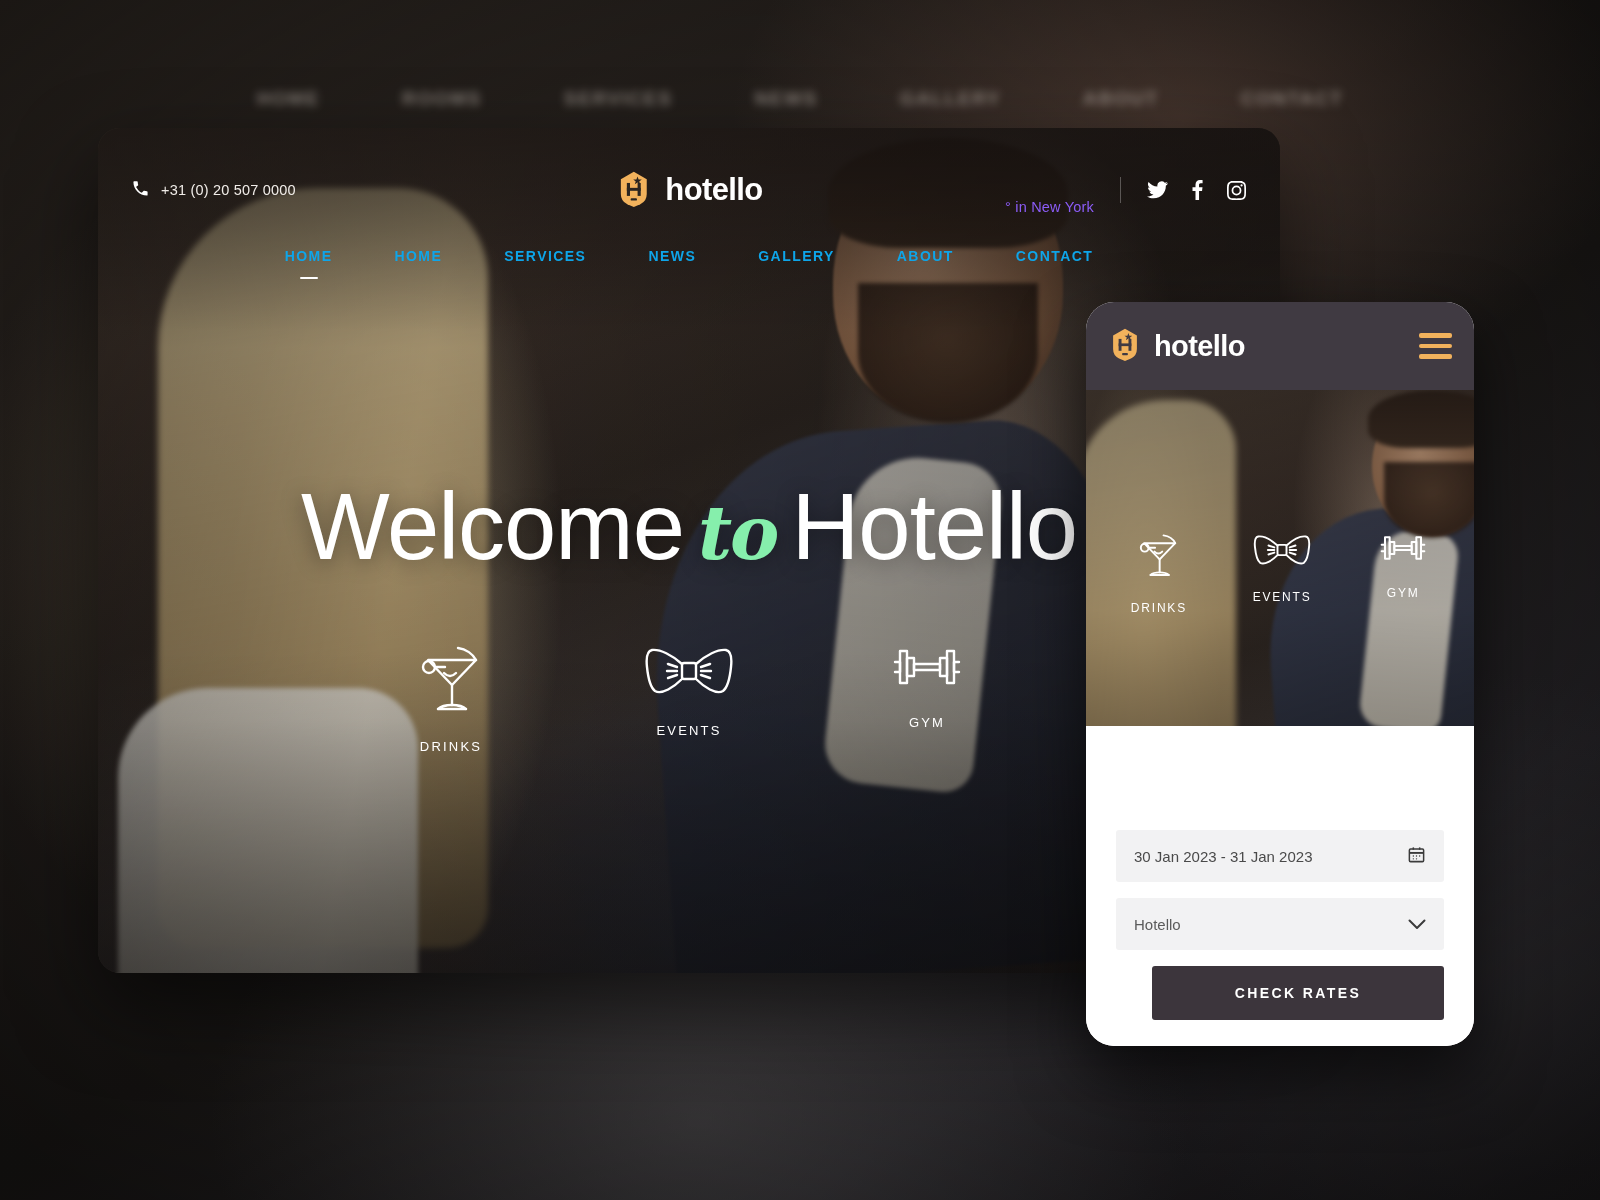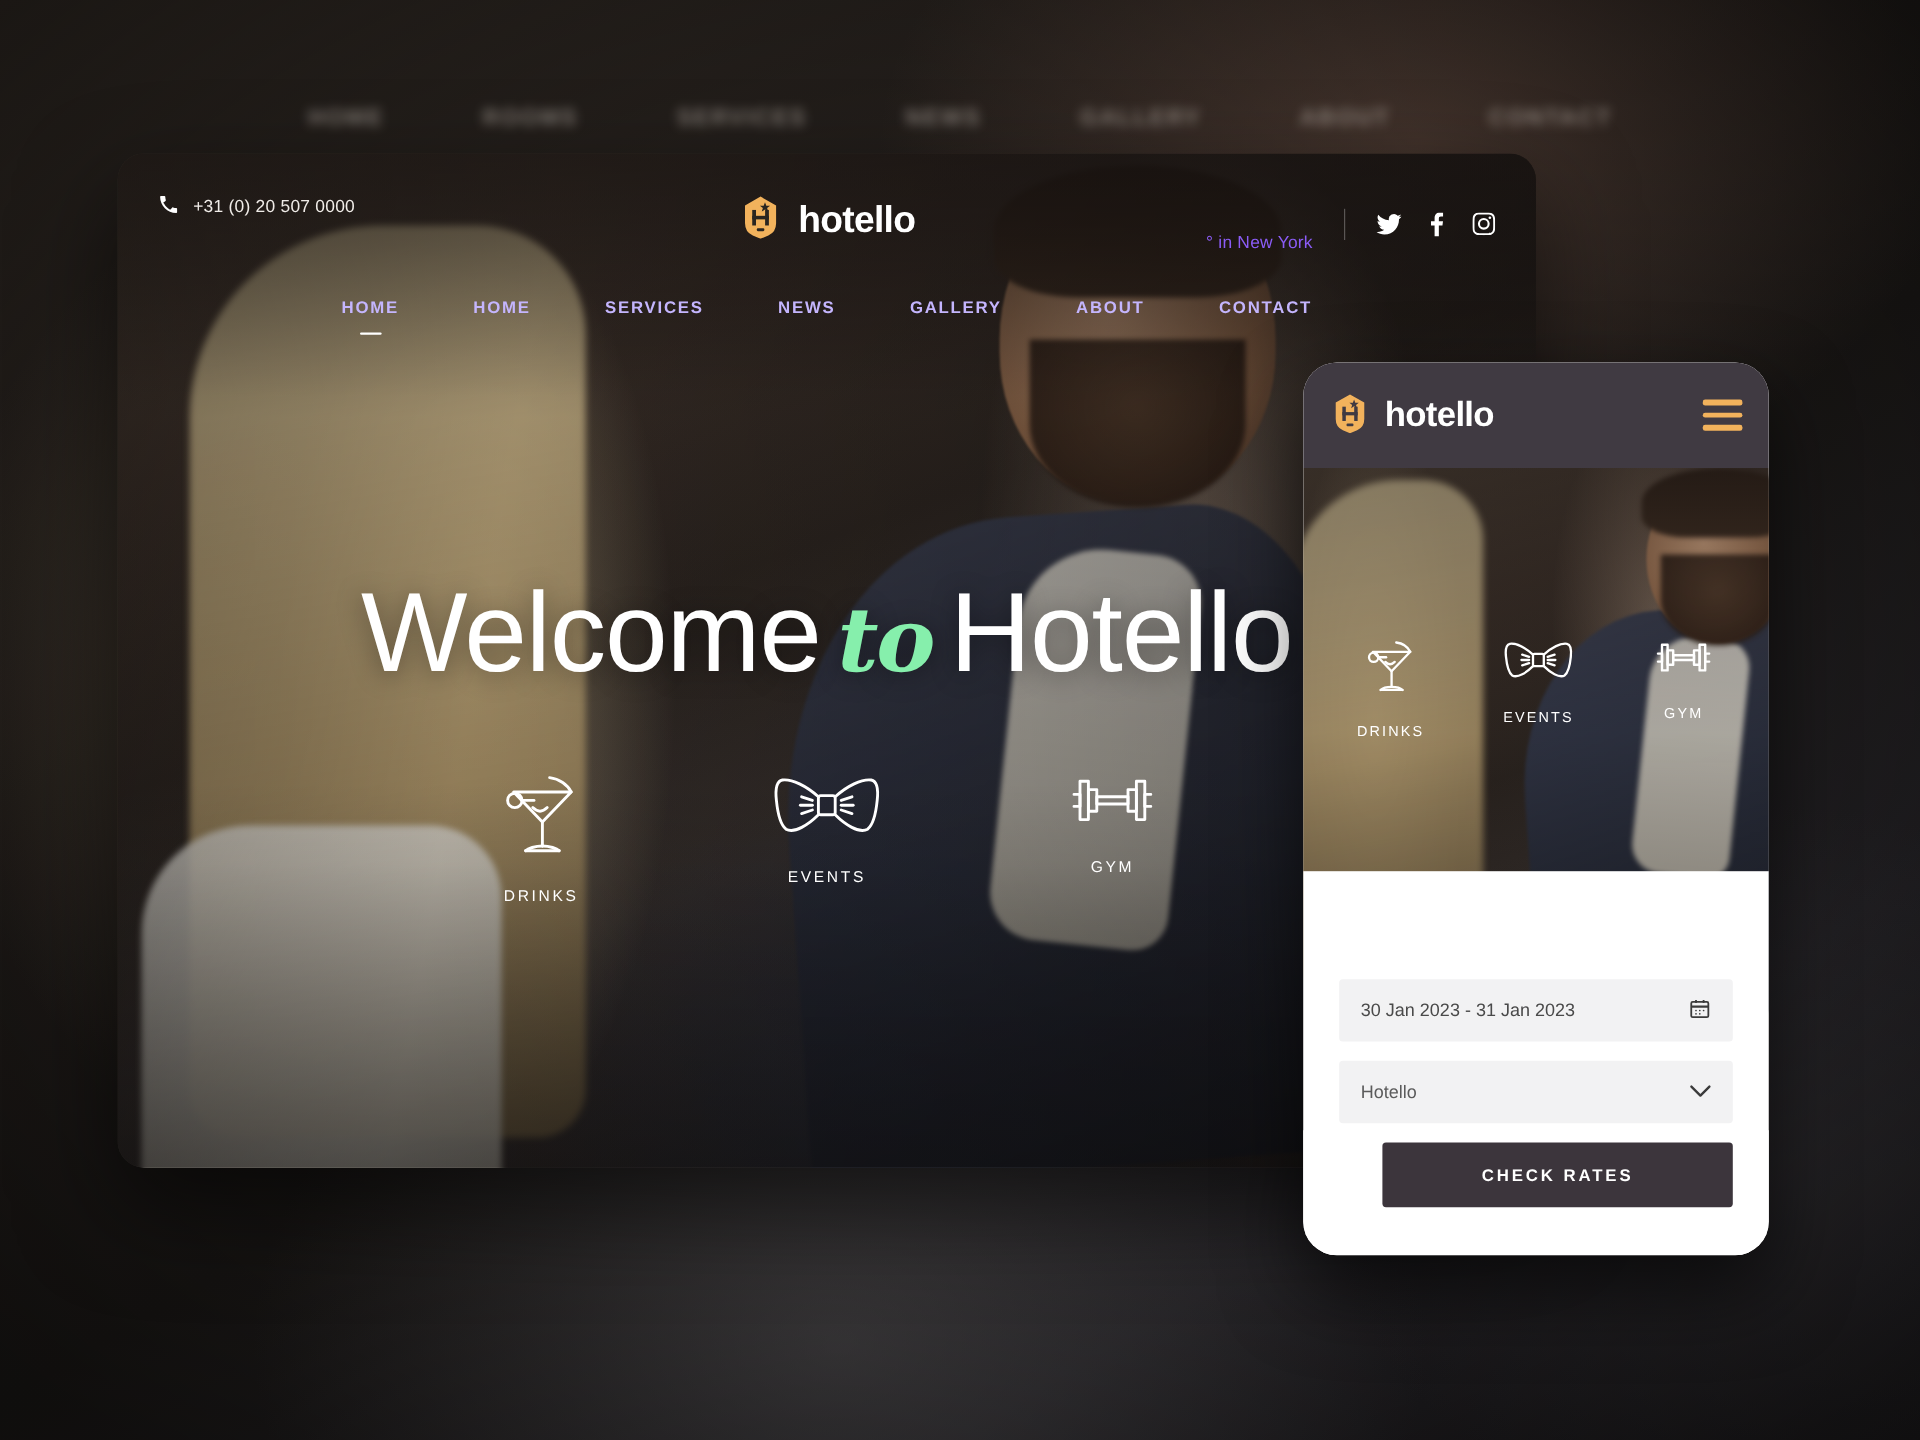--- a/index.html
+++ b/index.html
@@ -99,41 +99,41 @@
     background:linear-gradient(170deg,#efece4,#cfcabc);
     border-radius:90px 60px 0 0; filter:blur(2.5px); opacity:.85;
   }
   .desktop-shade{
     position:absolute; inset:0;
     background:linear-gradient(180deg, rgba(28,22,20,.58) 0%, rgba(28,22,20,.18) 26%, rgba(20,16,16,.16) 70%, rgba(16,14,14,.45) 100%);
   }
 
   .d-topbar{
     position:absolute; left:0; right:0; top:34px; height:56px;
-    display:flex; align-items:flex-start; padding:0 34px;
+    display:flex; align-items:center; padding:0 34px;
   }
   .phone-wrap{ display:flex; align-items:center; gap:12px; color:#fff; }
   .phone-num{ font-size:14.5px; letter-spacing:.2px; color:#f0ece8; }
   .d-logo{
     position:absolute; left:50%; transform:translateX(-50%);
     display:flex; align-items:center; gap:13px;
   }
   .logo-word{ color:#fff; font-size:31px; font-weight:700; letter-spacing:-.6px; }
   .d-right{ margin-left:auto; display:flex; align-items:center; gap:0; }
   .weather{ color:#8b5cf6; font-size:14.5px; letter-spacing:.2px;margin-top:33px; }
   .vdiv{ width:1px; height:26px; background:rgba(255,255,255,.28); margin:0 26px; }
   .socials{ display:flex; align-items:center; gap:24px; }
   .socials svg{ fill:#fff; display:block; }
 
   .d-nav{
     position:absolute; left:0; right:0; top:120px;
     display:flex; justify-content:center; align-items:flex-start; gap:0;
   }
   .d-nav a{
-    color:#c4b5fd; font-size:14px; letter-spacing:1.45px; font-weight:600;
+    color:#0ea5e9; font-size:14px; letter-spacing:1.45px; font-weight:600;
     text-decoration:none; padding:0 31px; position:relative; display:block;
   }
   .d-nav a.active::after{
     content:""; position:absolute; left:50%; transform:translateX(-50%);
     bottom:-15px; width:18px; height:2.5px; background:#fff; border-radius:2px;
   }
 
   .hero-title{
     position:absolute; left:0; right:0; top:345px;
     text-align:center; color:#fff;
@@ -221,21 +221,21 @@
   }
   .p-feat-row{
     position:absolute; left:0; right:0; top:142px;
     display:flex; justify-content:space-around; padding:0 12px;
   }
   .p-feat{ display:flex; flex-direction:column; align-items:center; gap:18px; }
   .p-feat-label{ color:#fff; font-size:12px; letter-spacing:1.8px; font-weight:500; }
 
   .booking{
     position:absolute; left:0; right:0; bottom:0; height:320px;
-    background:#fff; padding:22px 30px 40px;
+    background:#fff; padding:22px 30px 26px;
     display:flex; flex-direction:column; gap:16px; justify-content:flex-end;
   }
   .bk-field{
     height:52px; background:#f2f2f3; border-radius:3px;
     display:flex; align-items:center; padding:0 18px;
     font-size:15px; color:#4a4a4a;
   }
   .bk-field .val{ flex:1; }
   .bk-field .ph{ flex:1; color:#5b5b5b; }
   .bk-btn{

